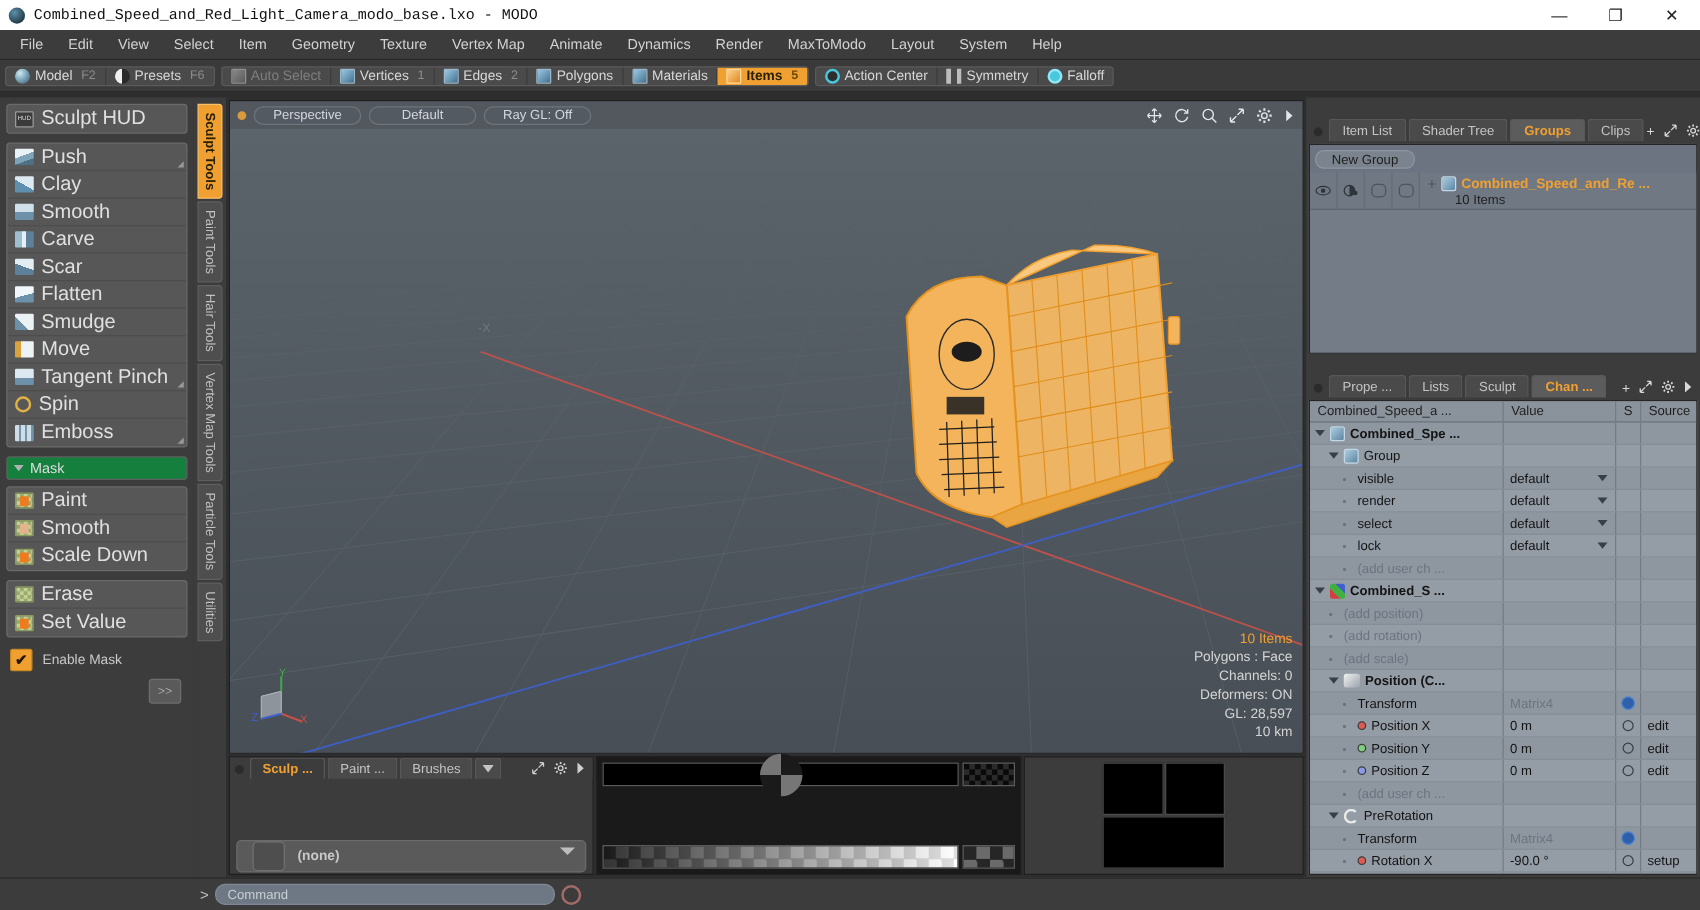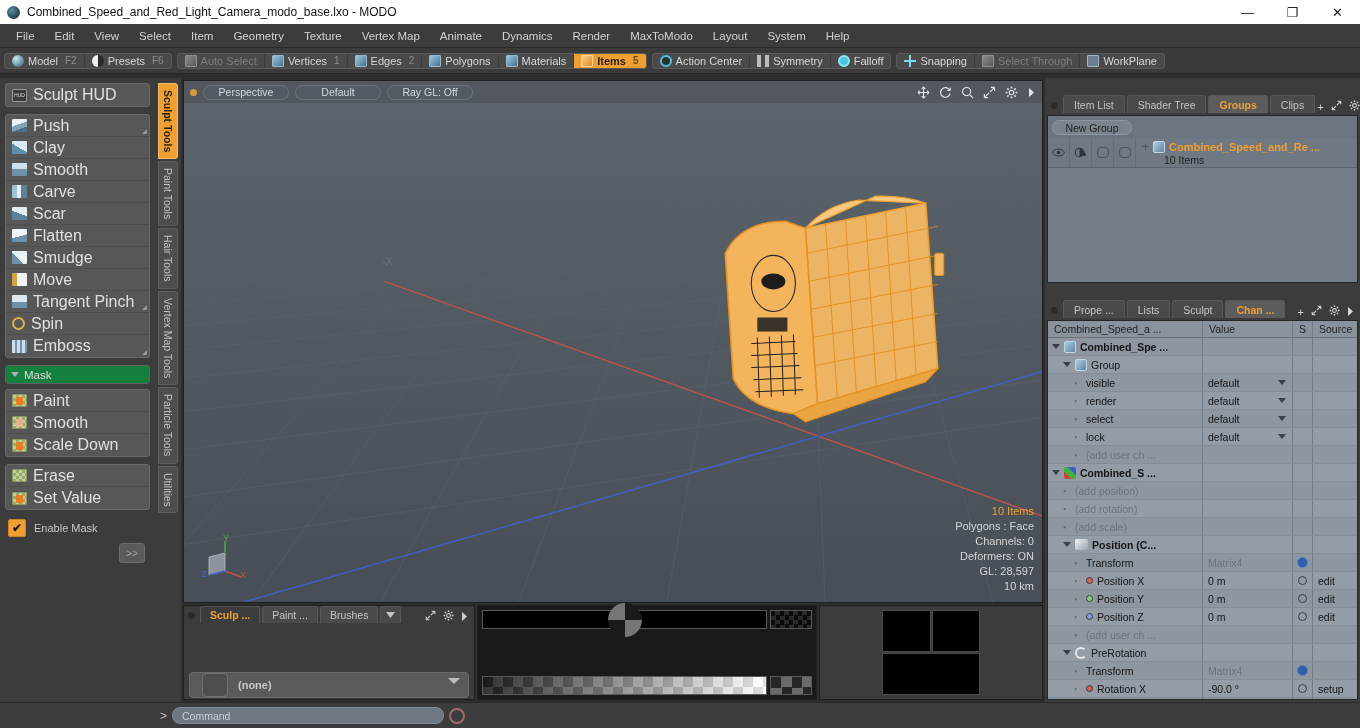--- a/index.html
+++ b/index.html
@@ -16,21 +16,21 @@
   
   .titlebar {
     height: 24px; background: #ffffff; display: flex; align-items: center;
     padding-left: 7px; color: #111; font-size: 12px;
   }
   .titlebar .logo {
     width: 13px; height: 13px; border-radius: 50%;
     background: radial-gradient(circle at 35% 32%, #5d8fa8 0%, #2c4a58 60%, #16262e 100%);
     margin-right: 7px; flex: none;
   }
-  .titlebar .ttext { white-space: nowrap; }
+  .titlebar .ttext { white-space: nowrap; font-family: Liberation Mono, monospace; }
   .wctrl { margin-left: auto; display: flex; height: 24px; }
   .wctrl div {
     width: 45px; display: flex; align-items: center; justify-content: center;
     font-size: 13px; color: #222;
   }
 
   
   .menubar {
     height: 24px; background: #3c3c3c; display: flex; align-items: flex-start;
     padding-left: 6px; border-bottom: 1px solid #2a2a2a;
@@ -365,34 +365,20 @@
       <div class="titem">
         <span class="symicon"></span>
         <span>Symmetry</span>
       </div>
       <div class="titem">
         <span class="ring fill"></span>
         <span>Falloff</span>
       </div>
     </div>
 
-    <div class="tgroup">
-      <div class="titem">
-        <span class="plusicon"></span>
-        <span>Snapping</span>
-      </div>
-      <div class="titem dim">
-        <span class="cube gray"></span>
-        <span>Select Through</span>
-      </div>
-      <div class="titem">
-        <span class="wpicon"></span>
-        <span>WorkPlane</span>
-      </div>
-    </div>
   </div>
 
   <div class="body">
 
     <div class="leftpanel">
       <div class="box">
         <div class="row">
           <span class="ico hud"></span>
           <span>Sculpt HUD</span>
         </div>

